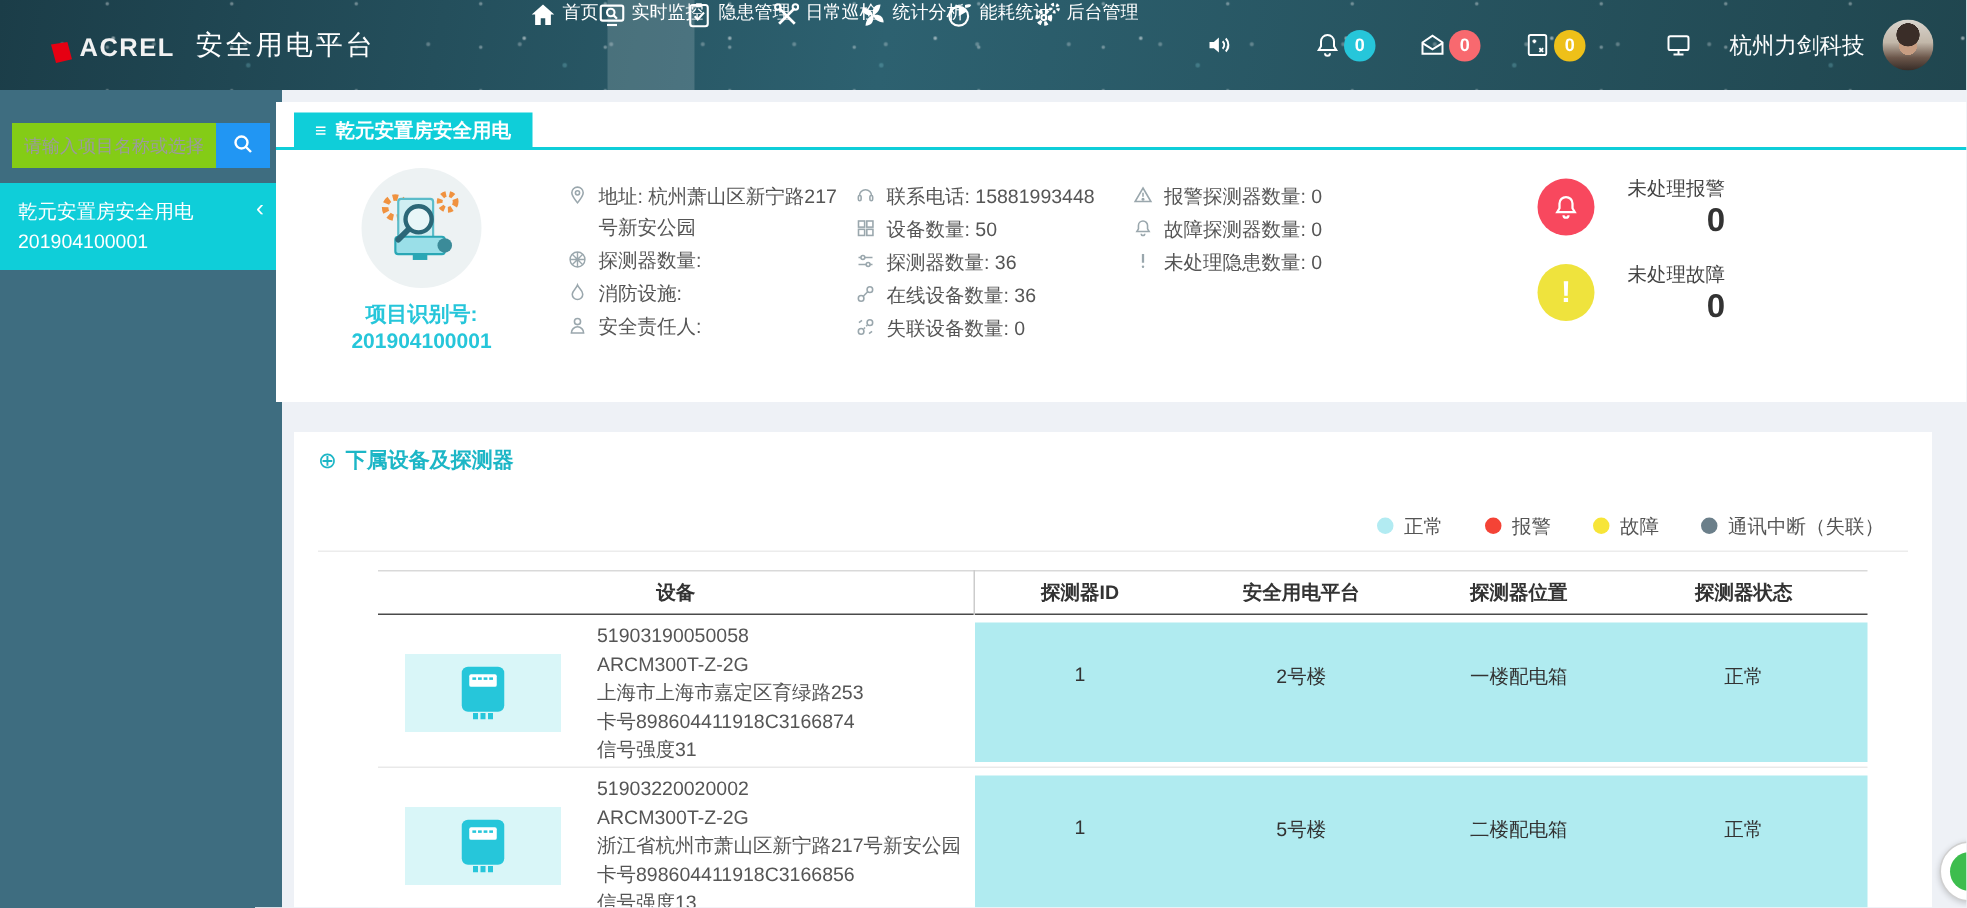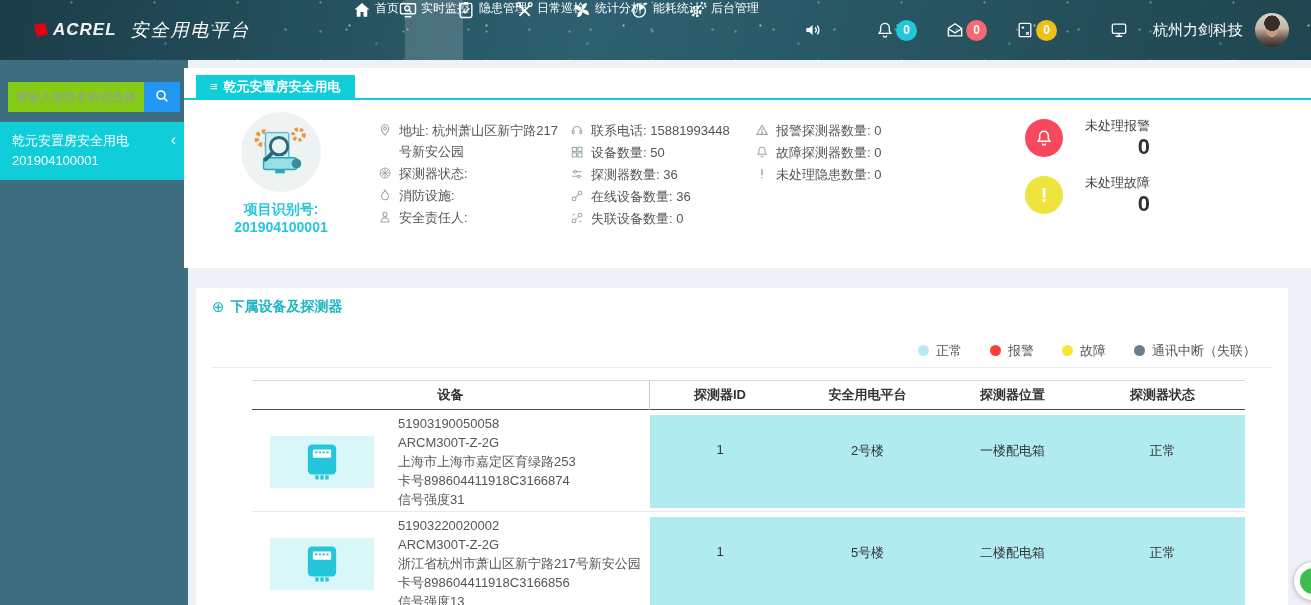--- a/index.html
+++ b/index.html
@@ -13,21 +13,21 @@
     display:flex; align-items:center;
     background-image:
       radial-gradient(circle, rgba(255,255,255,.5) 0.7px, transparent 1.6px),
       radial-gradient(circle, rgba(255,255,255,.35) 0.7px, transparent 1.5px),
       radial-gradient(circle, rgba(255,255,255,.28) 0.8px, transparent 1.8px),
       radial-gradient(circle, rgba(140,220,230,.25) 1px, transparent 2px),
       linear-gradient(100deg,#1b3d48 0%, #2d6170 45%, #20464f 100%);
     background-size:137px 41px, 83px 29px, 61px 53px, 211px 47px, 100% 100%;
     background-position:7px 5px, 30px 17px, 11px 3px, 60px 20px, 0 0;
   }
-  .logo { display:flex; align-items:center; margin-left:34px;font-style:italic; }
+  .logo { display:flex; align-items:flex-end; margin-left:34px; }
   .logo-mark { width:14px; height:14px; background:#e60012; display:inline-block;
     clip-path:polygon(0 12%, 78% 0, 100% 82%, 24% 100%); position:relative; }
   .logo-text { color:#f2f2f2; font-size:17px; letter-spacing:1px; margin-left:5px; font-weight:bold; }
   .app-title { color:#ffffff; font-size:18px; margin-left:14px; letter-spacing:2px; }
   .nav-menu { display:flex; height:60px; margin-left:96px; }
   .nav-item { width:58px; height:60px; display:flex; flex-direction:row; align-items:flex-start;
     justify-content:center; gap:3px; color:#fff; font-size:12px; cursor:pointer; }
   .nav-item.active { background:rgba(255,255,255,.16); }
   .nav-item svg { width:20px; height:20px; display:block; }
   .nlabel { white-space:nowrap; }
@@ -325,21 +325,21 @@
             <path d="M12 21 C7.5 15.5 5.5 12.5 5.5 9.5 A6.5 6.5 0 0 1 18.5 9.5 C18.5 12.5 16.5 15.5 12 21 Z"></path>
             <circle cx="12" cy="9.5" r="2.4"></circle>
           </svg>
         <span class="itext">地址: 杭州萧山区新宁路217号新安公园</span>
       </div>
       <div class="irow">
         <svg viewBox="0 0 24 24" fill="none" stroke="#9aa7ad" stroke-width="1.6">
             <circle cx="12" cy="12" r="8.5"></circle>
             <path d="M3.5 12 H20.5 M12 3.5 V20.5 M6 6 L18 18 M18 6 L6 18"></path>
           </svg>
-        <span class="itext">探测器状态:</span>
+        <span class="itext">探测器数量:</span>
       </div>
       <div class="irow">
         <svg viewBox="0 0 24 24" fill="none" stroke="#9aa7ad" stroke-width="1.8">
             <path d="M12 3.5 C13.5 7.5 18 9.5 18 14 A6 6 0 0 1 6 14 C6 10 10.5 8 12 3.5 Z"></path>
           </svg>
         <span class="itext">消防设施:</span>
       </div>
       <div class="irow">
         <svg viewBox="0 0 24 24" fill="none" stroke="#9aa7ad" stroke-width="1.8">
             <circle cx="12" cy="7.5" r="3.5"></circle>

